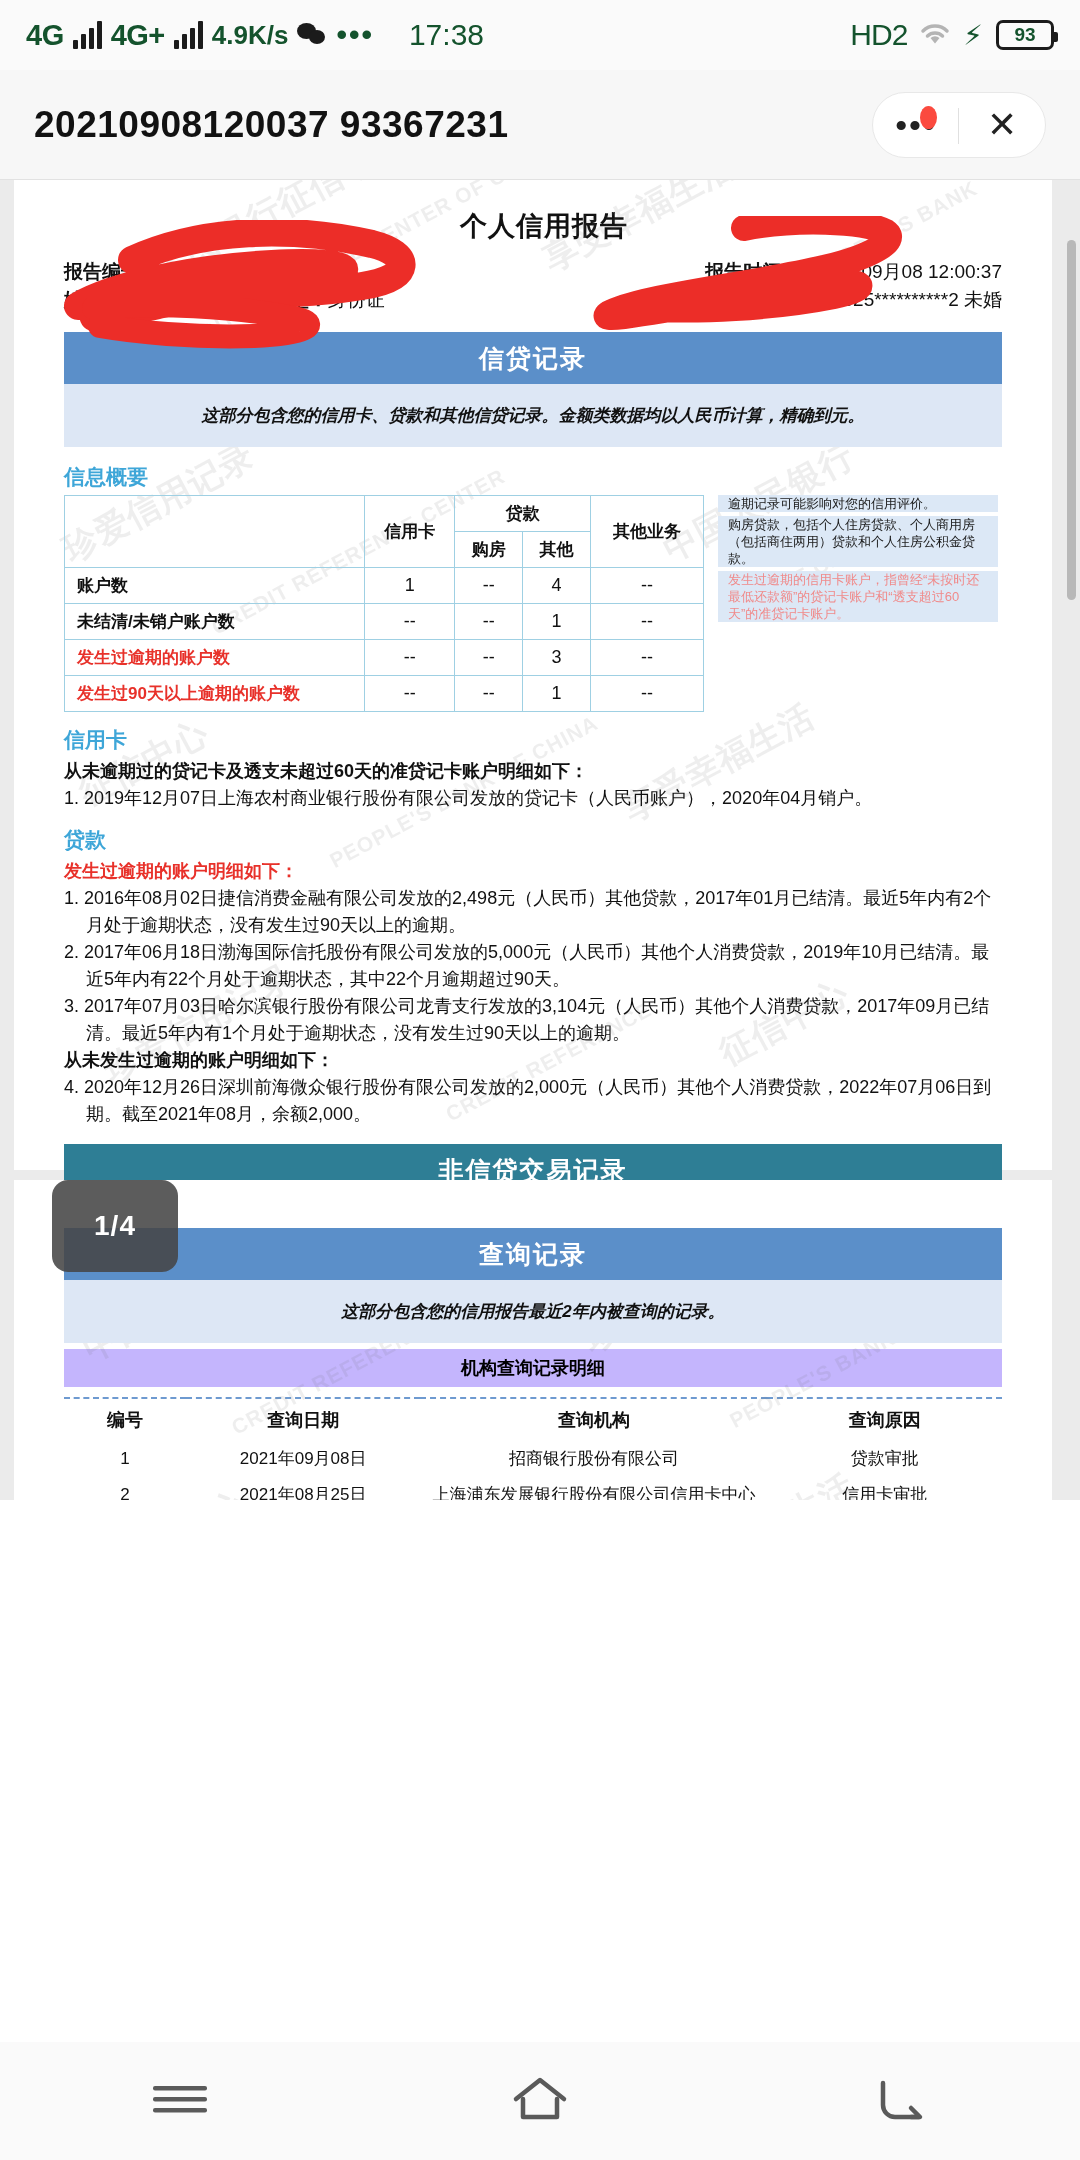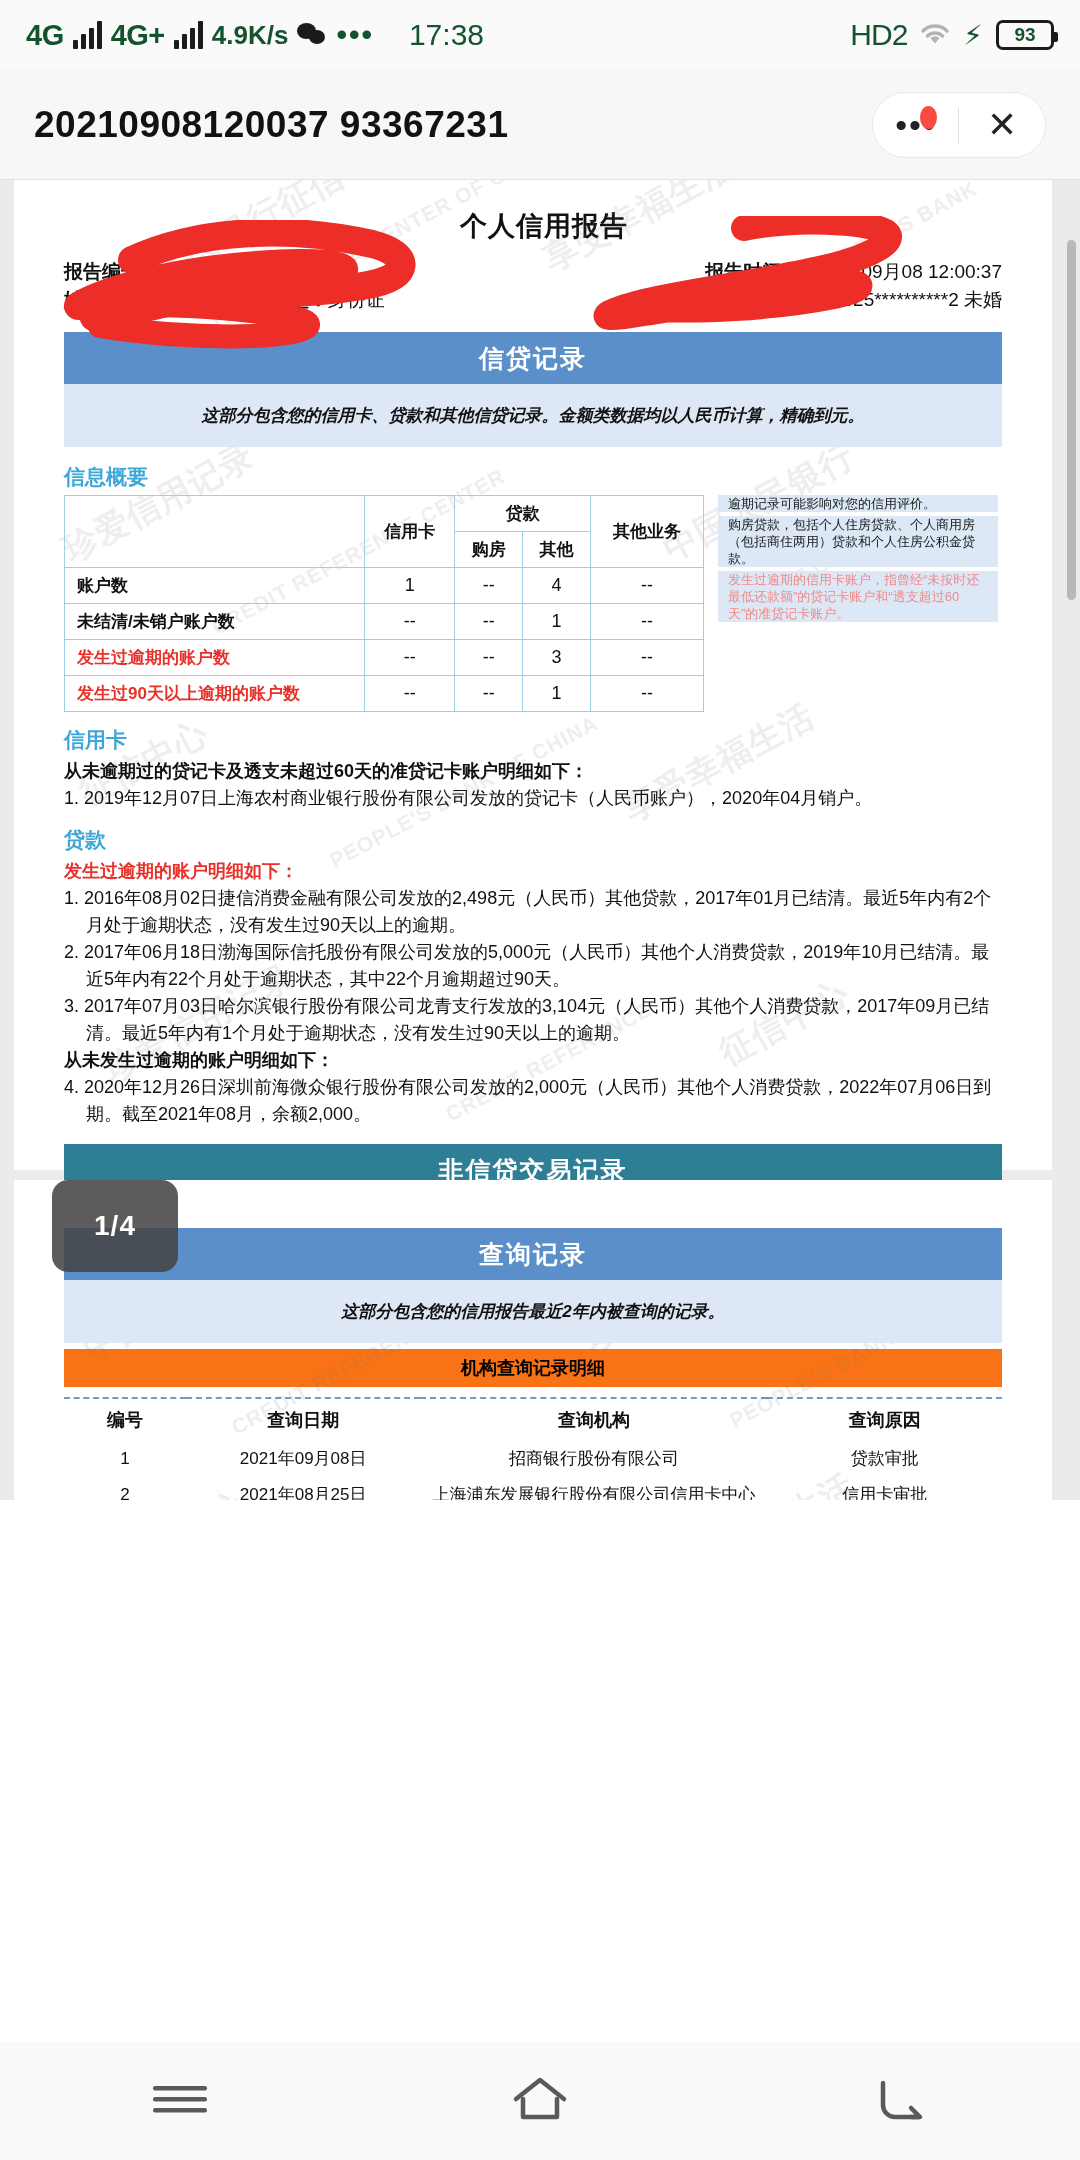--- a/index.html
+++ b/index.html
@@ -443,21 +443,21 @@
       <div class="wm big" style="left:640px; top:330px;">享受幸福生活</div>
       <div class="wm red" style="left:150px; top:300px; font-size:80px; transform:rotate(-15deg);">◎</div>
     </div>
 
     <div style="height:48px;"></div>
     <div class="band blue">
       <div class="band-head">查询记录</div>
       <div class="band-sub">这部分包含您的信用报告最近2年内被查询的记录。</div>
     </div>
 
-    <div class="mid-head-wrap" style="margin:6px 50px 0 50px; background:#f97316; text-align:center; font-weight:700; font-size:18px; padding:7px 0;">机构查询记录明细</div>
+    <div class="mid-head-wrap" style="margin:6px 50px 0 50px; background:#c4b5fd; text-align:center; font-weight:700; font-size:18px; padding:7px 0;">机构查询记录明细</div>
 
     <table class="qtable">
       <colgroup>
           <col class="c1">
           <col class="c2">
           <col class="c3">
           <col class="c4">
         </colgroup>
       <thead>
         <tr>

